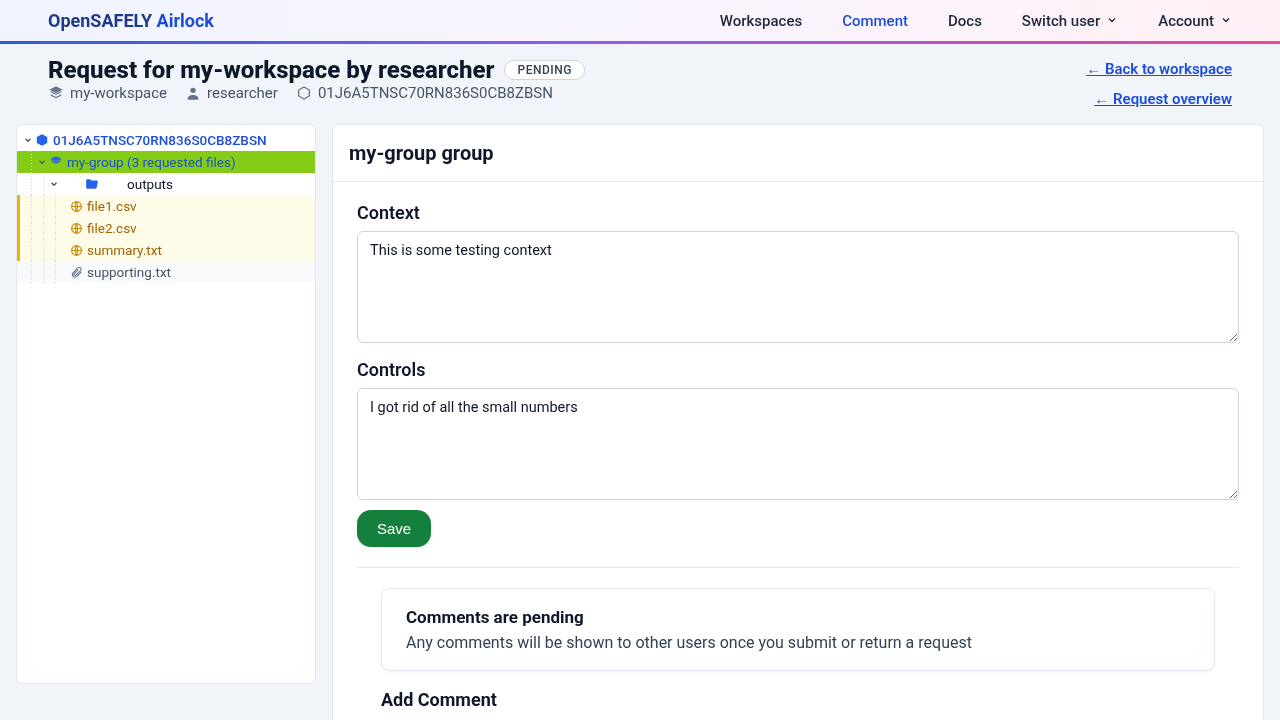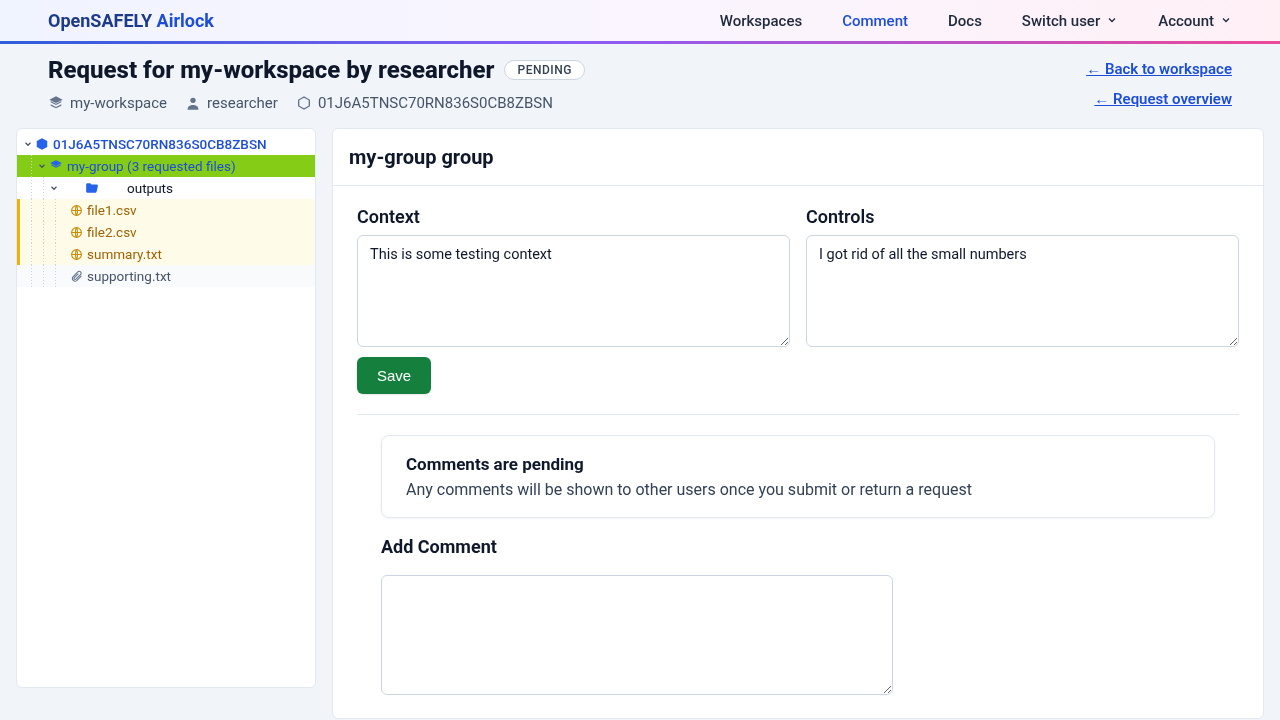--- a/index.html
+++ b/index.html
@@ -67,21 +67,20 @@
     .header-bar {
       background: #f1f5f9;
       padding: 12px 48px 16px 48px;
       display: flex;
       justify-content: space-between;
       align-items: flex-start;
     }
     .header-left {
       display: flex;
       flex-direction: column;
-      gap: 10px;
     }
     .header-title-row {
       display: flex;
       align-items: center;
       gap: 10px;
     }
     .header-title {
       font-size: 24px;
       font-weight: 800;
       color: #0f172a;
@@ -219,20 +218,21 @@
       font-size: 20px;
       font-weight: 700;
       color: #0f172a;
     }
     .panel-body {
       padding: 20px 24px;
     }
     .form-row {
       display: flex;
       gap: 16px;
+      flex-direction: column;
     }
     .form-col {
       flex: 1;
       display: flex;
       flex-direction: column;
       gap: 8px;
     }
     .form-label {
       font-size: 18px;
       font-weight: 600;
@@ -247,21 +247,21 @@
       font-family: inherit;
       font-size: 14.5px;
       color: #0f172a;
       resize: both;
     }
     .btn-save {
       margin-top: 10px;
       background: #15803d;
       color: #fff;
       border: none;
-      border-radius: 6px;
+      border-radius: 14px;
       padding: 10px 20px;
       font-size: 15px;
       font-weight: 500;
       cursor: pointer;
       box-shadow: 0 1px 2px rgba(0,0,0,0.1);
     }
     .divider {
       border-top: 1px solid #e2e8f0;
       margin: 20px 0;
     }

